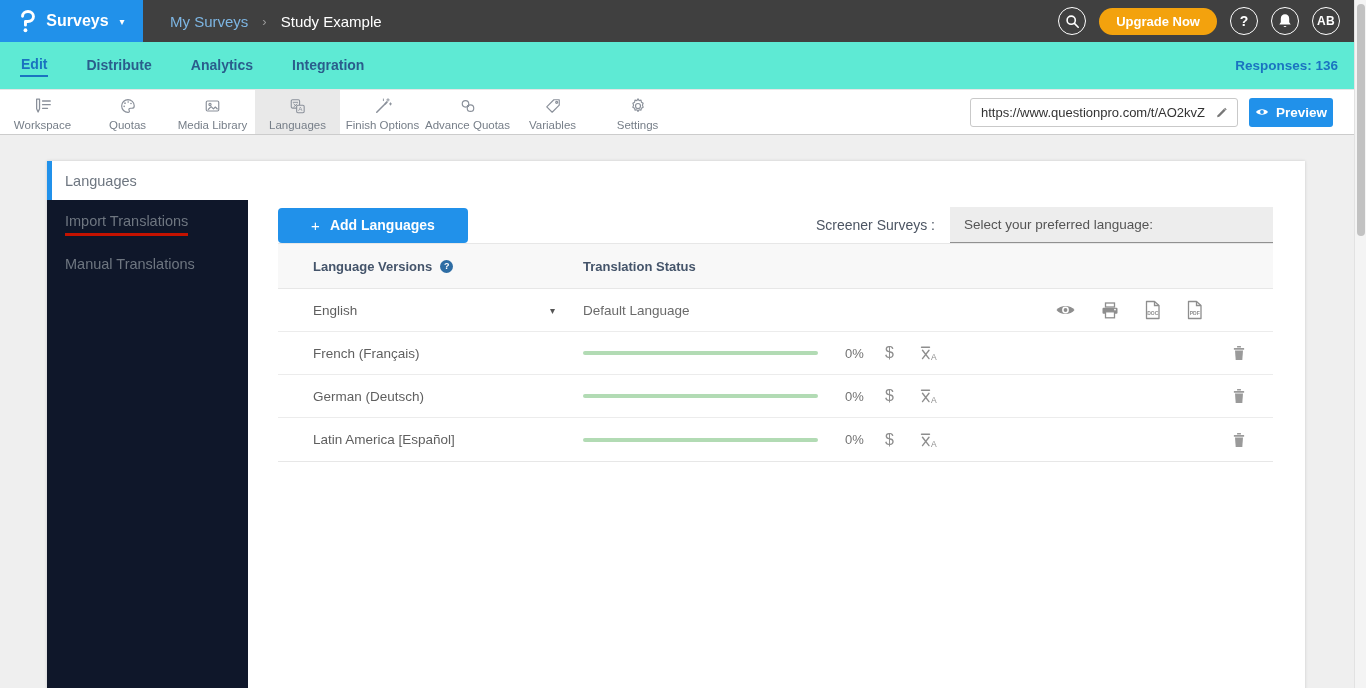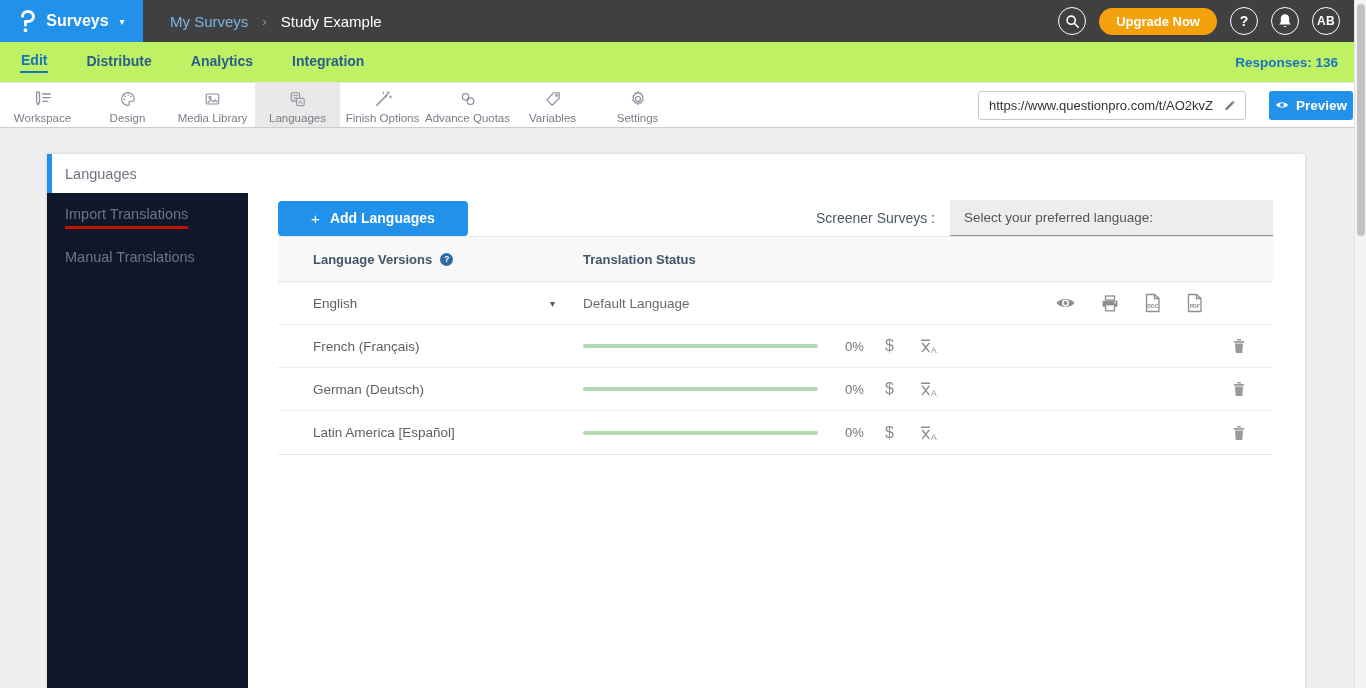--- a/index.html
+++ b/index.html
@@ -15,32 +15,32 @@
   .crumb-parent { color: #7db5e2; cursor: pointer; }
   .crumb-sep { color: #9a9a9a; margin: 0 14px; font-size: 13px; }
   .crumb-current { color: #ffffff; }
   .top-actions { margin-left: auto; display: flex; align-items: center; gap: 13px; margin-right: 26px; }
   .circle-btn { width: 28px; height: 28px; border: 1.5px solid #fff; border-radius: 50%; display: flex; align-items: center; justify-content: center; color: #fff; cursor: pointer; flex-shrink: 0; }
   .help-q { font-size: 14px; font-weight: 700; }
   .upgrade { height: 27px; padding: 0 17px; border-radius: 14px; background: #f3a20d; color: #fff; font-size: 13px; font-weight: 700; display: flex; align-items: center; cursor: pointer; }
   .avatar-txt { font-size: 12px; font-weight: 700; letter-spacing: .3px; }
 
   
-  .tabbar { height: 41px; background: #bef264; display: flex; align-items: center; padding-left: 20px; border-bottom: 1px solid #e6e6e6; }
+  .tabbar { height: 48px; background: #5eead4; display: flex; align-items: center; padding-left: 20px; border-bottom: 1px solid #e6e6e6; }
   .tab { font-size: 14px; color: #2a5d8c; font-weight: 700; margin-right: 37px; padding: 1px 1px 3px; cursor: pointer; }
   .tab.active { color: #1a73c0; border-bottom: 2px solid #1a73c0; }
   .responses { margin-left: auto; margin-right: 28px; color: #1a73c0; font-size: 13.5px; font-weight: 700; }
 
   
   .toolbar { height: 45px; background: #fff; display: flex; align-items: stretch; border-bottom: 1px solid #cccccc; }
   .titem { width: 85px; display: flex; flex-direction: column; align-items: center; justify-content: center; gap: 3px; padding-top: 2px; cursor: pointer; }
   .titem.active { background: #e9e9e9; }
   .titem svg { height: 20px; display: block; }
   .tlabel { font-size: 11.5px; color: #767e88; white-space: nowrap; }
-  .toolbar-right { margin-left: auto; display: flex; align-items: center; gap: 23px; margin-right: 13px; }
+  .toolbar-right { margin-left: auto; display: flex; align-items: center; gap: 11px; margin-right: 33px; }
   .urlbox { width: 268px; height: 29px; border: 1px solid #c9c9c9; border-radius: 3px; background: #fff; display: flex; align-items: center; overflow: hidden; }
   .urltext { flex: 1; font-size: 13px; color: #333; padding-left: 10px; white-space: nowrap; overflow: hidden; }
   .url-edit { width: 31px; height: 100%; display: flex; align-items: center; justify-content: center; cursor: pointer; flex-shrink: 0; }
   .preview-btn { width: 84px; height: 29px; background: #2191ea; border-radius: 3px; color: #fff; font-size: 13.5px; font-weight: 600; display: flex; align-items: center; justify-content: center; gap: 7px; cursor: pointer; }
 
   
   .page { background: #efefef; height: 566px; padding-top: 26px; }
   .card { margin-left: 47px; width: 1258px; height: 537px; background: #fff; box-shadow: 0 0 3px rgba(0,0,0,.15); display: flex; }
   .side { width: 201px; flex-shrink: 0; display: flex; flex-direction: column; }
   .side-active { height: 39px; position: relative; display: flex; align-items: center; padding-left: 18px; font-size: 14.5px; color: #6e7680; background: #fff; cursor: pointer; }
@@ -147,21 +147,21 @@
   <div class="titem">
     <span>
       <svg width="22" height="20" viewBox="0 0 24 24" fill="none" stroke="#8a909a" stroke-width="1.4">
         <path d="M12 4.4 a7.6 7.6 0 1 0 0 15.2 c1.7 0 2.1-1.1 1.4-2.2 -0.9-1.4 0-2.7 1.7-2.7 h1.5 c1.7 0 2.9-1.3 2.9-3.1 A7.6 7.6 0 0 0 12 4.4 Z"></path>
         <circle cx="8.4" cy="8.6" r="1" fill="#8a909a" stroke="none"></circle>
           <circle cx="12.2" cy="7.2" r="1" fill="#8a909a" stroke="none"></circle>
           <circle cx="15.6" cy="9" r="1" fill="#8a909a" stroke="none"></circle>
           <circle cx="7.4" cy="12.4" r="1" fill="#8a909a" stroke="none"></circle>
       </svg>
     </span>
-    <span class="tlabel">Design</span>
+    <span class="tlabel">Quotas</span>
   </div>
   <div class="titem">
     <span>
       <svg width="23" height="20" viewBox="0 0 24 24" fill="none" stroke="#8a909a" stroke-width="1.4" stroke-linejoin="round">
         <rect x="4.5" y="6" width="15" height="12" rx="1.5"></rect>
           <circle cx="9" cy="10.2" r="1.3"></circle>
           <path d="M6.5 16.5 l3.8-3.8 2.8 2.8 2.3-2.3 2.7 2.7"></path>
       </svg>
     </span>
     <span class="tlabel">Media Library</span>

